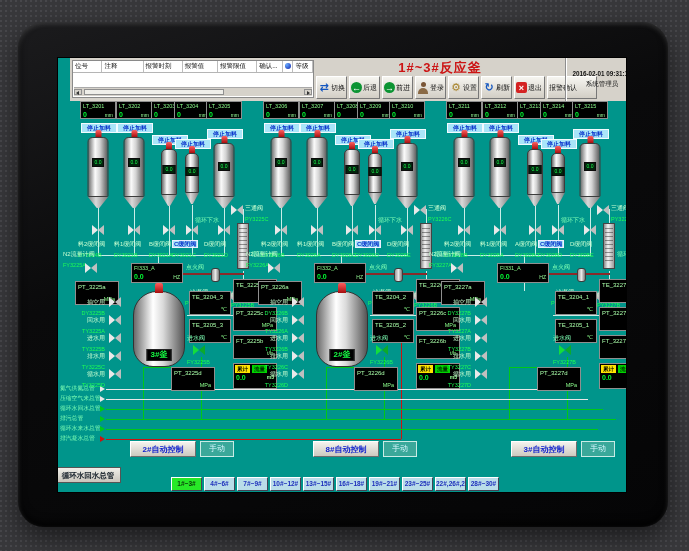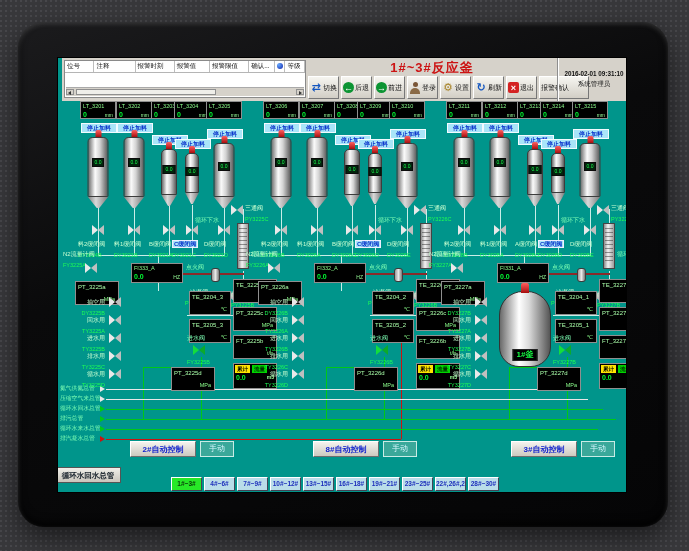--- a/index.html
+++ b/index.html
@@ -8,21 +8,21 @@
        background-color:#38383b;
        background-image:radial-gradient(circle at 1px 1px,#47474b .8px,transparent 1.1px);
        background-size:5px 5px;position:relative;}
   .monitor{position:absolute;left:18px;top:22px;width:650px;height:505px;
        background:linear-gradient(160deg,#1b1b1d,#0a0a0b 40%,#050506);
        border-radius:26px;
        box-shadow:inset 0 2px 5px rgba(255,255,255,.16),inset 0 -4px 9px rgba(0,0,0,.9),0 10px 26px rgba(0,0,0,.55);}
   .screen{position:absolute;left:39px;top:35px;width:570px;height:436px;background:#00958b;
        overflow:hidden;border:1px solid #000;box-sizing:border-box;}
   
-  .topbar{position:absolute;left:4px;top:0;width:100%;height:43px;background:#d6d2ca;border-bottom:1px solid #7e7e7e;}
+  .topbar{position:absolute;left:12px;top:0;width:100%;height:43px;background:#d6d2ca;border-bottom:1px solid #7e7e7e;}
   .alarm{position:absolute;left:2px;top:2px;width:242px;height:38px;background:#fff;border:1px solid #8a8a8a;box-sizing:border-box;}
   .alarm .hdr{display:flex;height:11px;border-bottom:1px solid #b5b5b5;}
   .alarm .hc{font-size:6.5px;line-height:10px;color:#111;border-right:1px solid #bdbdbd;padding-left:2px;
        white-space:nowrap;overflow:hidden;box-sizing:border-box;}
   .hicon{width:10px;border-right:1px solid #bdbdbd;position:relative;}
   .hicon i{position:absolute;left:2px;top:2px;width:6px;height:6px;border-radius:50%;
        background:radial-gradient(circle at 30% 30%,#66aaff,#1022aa);}
   .sbar{position:absolute;left:1px;right:1px;bottom:1px;height:8px;background:#d6d2ca;border-top:1px solid #aaa;}
   .sbar .th{position:absolute;left:10px;width:58%;top:1px;bottom:1px;background:#efeee9;border:1px solid #909090;}
   .sbar .ar{position:absolute;top:1px;width:8px;bottom:1px;background:#d6d2ca;border:1px solid #909090;box-sizing:border-box;}
@@ -444,20 +444,24 @@
     <div class="chips">
       <span class="c1">累计</span>
       <span class="c2">流量</span>
     </div>
     <div class="v">
                 <span>0.0</span>
                 <span class="u">m3</span>
               </div>
   </div>
 
+  <div class="vessel">
+    <div class="vcap"></div>
+    <div class="vled">3#釜</div>
+  </div>
 
   <div class="vlab sv sv0" style="top: 194px;"><span class="vname">抽空用</span><br><span class="vtag">DY3225B</span></div>
   <div class="valve sv-ic" style="top:196px"></div>
   <div class="vlab sv sv1" style="top: 212px;"><span class="vname">回水用</span><br><span class="vtag">TY3225A</span></div>
   <div class="valve sv-ic" style="top:214px"></div>
   <div class="vlab sv sv2" style="top: 230px;"><span class="vname">进水用</span><br><span class="vtag">TY3225B</span></div>
   <div class="valve sv-ic" style="top:232px"></div>
   <div class="vlab sv sv3" style="top: 248px;"><span class="vname">排水用</span><br><span class="vtag">TY3225C</span></div>
   <div class="valve sv-ic" style="top:250px"></div>
   <div class="vlab sv sv4" style="top: 266px;"><span class="vname">循水用</span><br><span class="vtag">TY3225D</span></div>
@@ -626,20 +630,24 @@
     <div class="chips">
       <span class="c1">累计</span>
       <span class="c2">流量</span>
     </div>
     <div class="v">
                 <span>0.0</span>
                 <span class="u">m3</span>
               </div>
   </div>
 
+  <div class="vessel">
+    <div class="vcap"></div>
+    <div class="vled">2#釜</div>
+  </div>
 
   <div class="vlab sv sv0" style="top: 194px;"><span class="vname">抽空用</span><br><span class="vtag">DY3226B</span></div>
   <div class="valve sv-ic" style="top:196px"></div>
   <div class="vlab sv sv1" style="top: 212px;"><span class="vname">回水用</span><br><span class="vtag">TY3226A</span></div>
   <div class="valve sv-ic" style="top:214px"></div>
   <div class="vlab sv sv2" style="top: 230px;"><span class="vname">进水用</span><br><span class="vtag">TY3226B</span></div>
   <div class="valve sv-ic" style="top:232px"></div>
   <div class="vlab sv sv3" style="top: 248px;"><span class="vname">排水用</span><br><span class="vtag">TY3226C</span></div>
   <div class="valve sv-ic" style="top:250px"></div>
   <div class="vlab sv sv4" style="top: 266px;"><span class="vname">循水用</span><br><span class="vtag">TY3226D</span></div>
@@ -804,24 +812,20 @@
   <div class="tot">
     <div class="chips">
       <span class="c1">累计</span>
       <span class="c2">流量</span>
     </div>
     <div class="v">
                 <span>0.0</span>
               </div>
   </div>
 
-  <div class="vessel">
-    <div class="vcap"></div>
-    <div class="vled">1#釜</div>
-  </div>
 
   <div class="vlab sv sv0" style="top: 194px;"><span class="vname">抽空用</span><br><span class="vtag">DY3227B</span></div>
   <div class="valve sv-ic" style="top:196px"></div>
   <div class="vlab sv sv1" style="top: 212px;"><span class="vname">回水用</span><br><span class="vtag">TY3227A</span></div>
   <div class="valve sv-ic" style="top:214px"></div>
   <div class="vlab sv sv2" style="top: 230px;"><span class="vname">进水用</span><br><span class="vtag">TY3227B</span></div>
   <div class="valve sv-ic" style="top:232px"></div>
   <div class="vlab sv sv3" style="top: 248px;"><span class="vname">排水用</span><br><span class="vtag">TY3227C</span></div>
   <div class="valve sv-ic" style="top:250px"></div>
   <div class="vlab sv sv4" style="top: 266px;"><span class="vname">循水用</span><br><span class="vtag">TY3227D</span></div>

